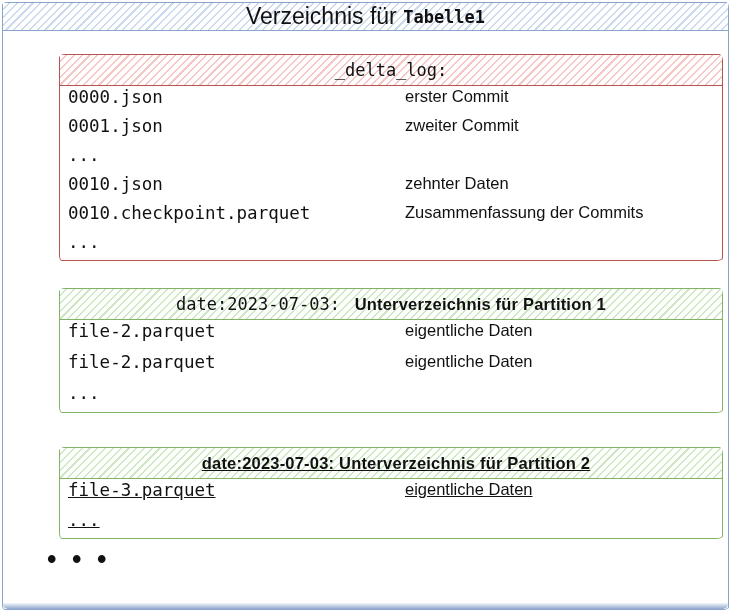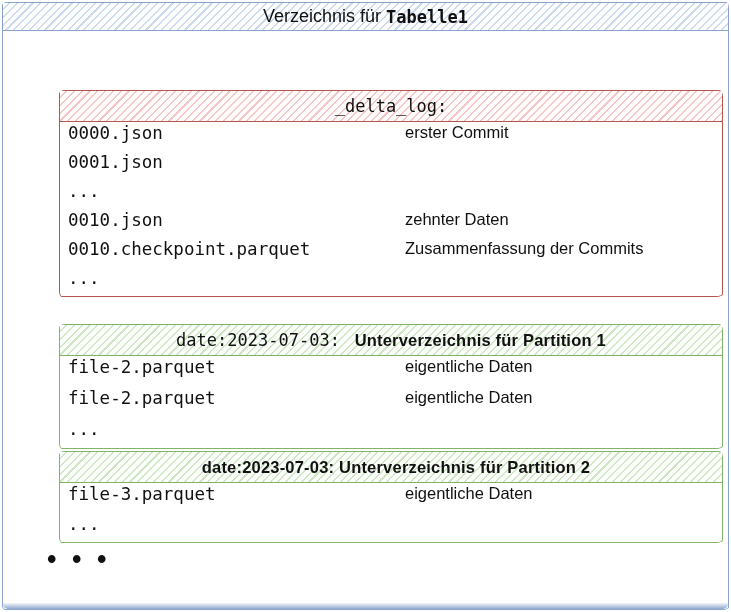--- a/index.html
+++ b/index.html
@@ -26,28 +26,27 @@
     border-bottom: 1.5px solid #8aa5cd;
     background: repeating-linear-gradient(135deg,
       #ffffff 0px, #ffffff 4px, #ccdaf0 4px, #ccdaf0 5.5px);
     display: flex;
     align-items: center;
     justify-content: center;
     white-space: pre;
   }
   .hand { font-family: "Liberation Sans", sans-serif; }
   .mono { font-family: "DejaVu Sans Mono", "Liberation Mono", monospace; }
-  .title-hand { font-size: 18px; }
+  .title-hand { font-size: 23px; }
   .title-mono { font-size: 17px; font-weight: bold; text-align: right; }
 
   .dirbox {
     position: absolute;
     background: #ffffff;
     border-radius: 6px 4px 7px 3px / 4px 7px 3px 6px;
-    margin-top: 36px;
   }
   .dirbox.red   { border: 1.4px solid #b85450; }
   .dirbox.green { border: 1.4px solid #82b366; }
 
   .box-header {
     height: 30px;
     display: flex;
     align-items: center;
     justify-content: center;
     white-space: pre;
@@ -113,21 +112,21 @@
 
     <div class="dirbox red" style="left:56px; top:51px; width:662px; height:205px;">
       <div class="box-header">
         <span class="mono header-mono">_delta_log:</span>
       </div>
       <div class="rows rows-29">
         <div class="row">
           <span class="mono file">0000.json</span><span class="hand desc">erster Commit</span>
         </div>
         <div class="row">
-          <span class="mono file">0001.json</span>
+          <span class="mono file">0001.json</span><span class="hand desc">zweiter Commit</span>
         </div>
         <div class="row">
           <span class="mono file">...</span><span class="hand desc"></span>
         </div>
         <div class="row">
           <span class="mono file">0010.json</span><span class="hand desc">zehnter Daten</span>
         </div>
         <div class="row">
           <span class="mono file">0010.checkpoint.parquet</span><span class="hand desc">Zusammenfassung der Commits</span>
         </div>
@@ -147,21 +146,21 @@
         </div>
         <div class="row">
           <span class="mono file">file-2.parquet</span><span class="hand desc">eigentliche Daten</span>
         </div>
         <div class="row">
           <span class="mono file">...</span><span class="hand desc"></span>
         </div>
       </div>
     </div>
 
-    <div class="dirbox green" style="left:56px; top:412px; width:662px; height:90px;">
+    <div class="dirbox green" style="left:56px; top:444px; width:662px; height:90px;text-decoration:underline;">
       <div class="box-header">
         <span class="mono header-mono"></span><span class="hand header-hand">date:2023-07-03: Unterverzeichnis für Partition 2</span>
       </div>
       <div class="rows rows-g2">
         <div class="row row-0">
           <span class="mono file">file-3.parquet</span><span class="hand desc">eigentliche Daten</span>
         </div>
         <div class="row row-1">
           <span class="mono file">...</span><span class="hand desc"></span>
         </div>

